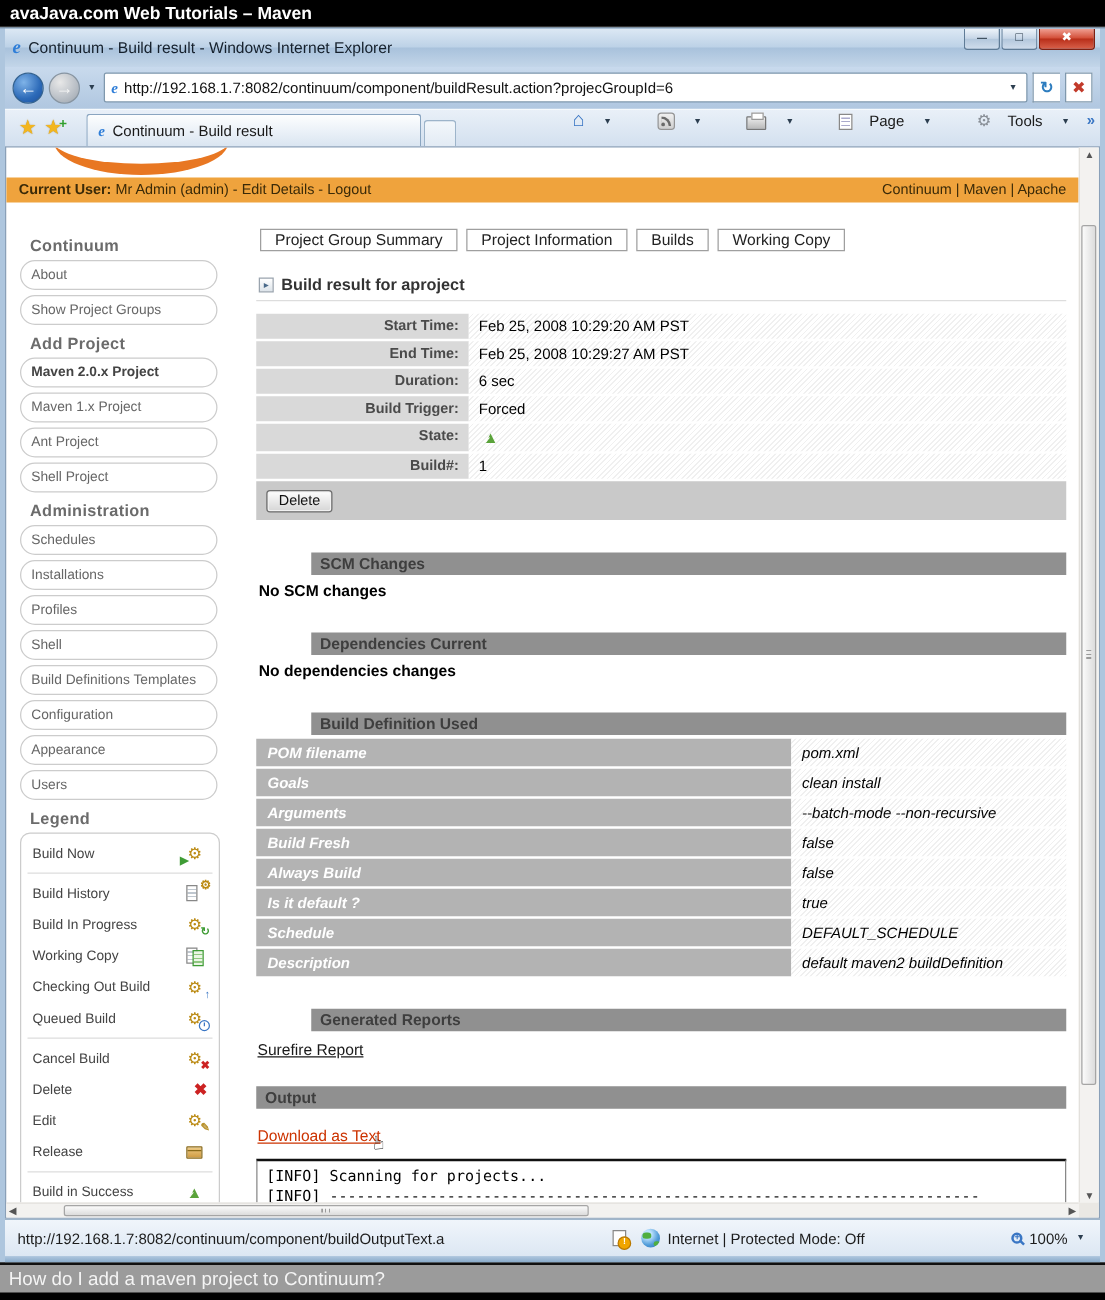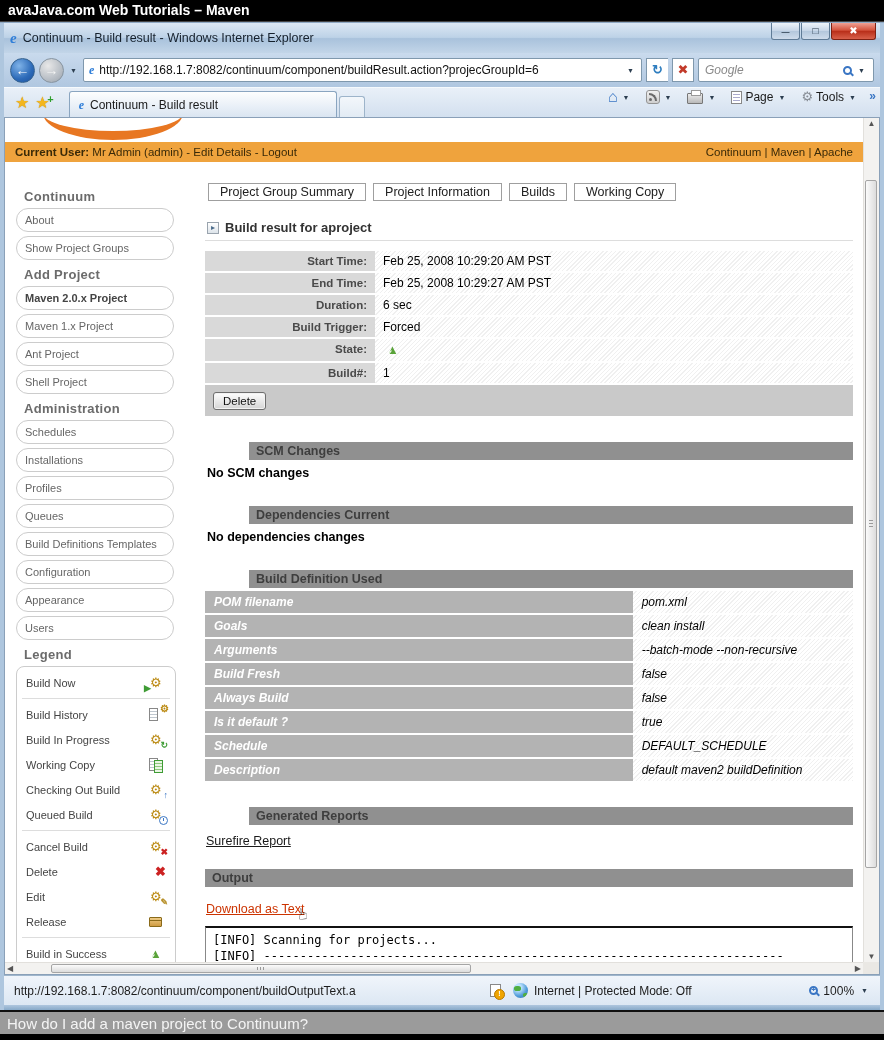--- a/index.html
+++ b/index.html
@@ -61,21 +61,21 @@
   .star::before { content: "★"; text-shadow: 0 0 1px #a87b12; }
   .star.add { position: relative; }
   .star.add::after { content: "+"; position: absolute; right: -1px; bottom: 4px; color: #2f9e2f;
     font-size: 11px; font-weight: bold; text-shadow: 0 0 1px #fff; }
   .ie-tab { display: flex; align-items: center; gap: 6px; height: 26px; width: 268px;
     margin-left: 16px; padding: 0 9px; font-size: 12px; color: #1a1a1a;
     background: linear-gradient(#fdfefe, #e8eff7 60%, #dae5f1); border: 1px solid #8aa5c0;
     border-bottom: none; border-radius: 3px 3px 0 0; }
   .tab-stub { width: 26px; height: 21px; margin-left: 2px; background: linear-gradient(#f3f7fb, #e2ebf4);
     border: 1px solid #9db4ca; border-bottom: none; border-radius: 3px 3px 0 0; }
-  .cmd { margin-left: auto; display: flex; align-items: center; gap: 3px; height: 40px;
+  .cmd { margin-left: auto; display: flex; align-items: center; gap: 13px; height: 40px;
     font-size: 12px; color: #1a1a1a; padding-right: 14px; }
   .home-ic { font-size: 16px; color: #3a76c4; line-height: 16px; }
   .home-ic::before { content: "⌂"; }
   .rss-ic { width: 14px; height: 14px; border-radius: 3px; border: 1px solid #949494;
     background: linear-gradient(#f0f0f0, #cfcfcf); position: relative; }
   .rss-ic::before { content: ""; position: absolute; left: 2px; bottom: 2px; width: 3px; height: 3px;
     border-radius: 50%; background: #6a6a6a; }
   .rss-ic::after { content: ""; position: absolute; left: 2px; bottom: 2px; width: 6px; height: 6px;
     border: 2px solid #6a6a6a; border-left: none; border-bottom: none; border-radius: 0 9px 0 0; }
   .print-ic { width: 16px; height: 11px; margin-top: 3px; border: 1px solid #777; border-radius: 1px;
@@ -239,25 +239,20 @@
     <span class="navcirc back"></span>
     <span class="navcirc fwd"></span>
     <span class="dd"></span>
     <div class="addr-field">
       <span class="mini-e" style="font-size:12px;">e</span>
       <span class="url">http://192.168.1.7:8082/continuum/component/buildResult.action?projecGroupId=6</span>
       <span class="dd"></span>
     </div>
     <span class="sq-btn refresh"></span>
     <span class="sq-btn stop"></span>
-    <div class="searchbox">
-      <span class="ph">Google</span>
-      <span class="mag"></span>
-      <span class="dd"></span>
-    </div>
   </div>
 
   <div class="tabsbar">
     <span class="star" style="align-self:center;"></span>
     <span class="star add" style="align-self:center;"></span>
     <div class="ie-tab">
       <span class="mini-e" style="font-size:12px;">e</span>
       <span>Continuum - Build result</span>
     </div>
     <span class="tab-stub"></span>
@@ -309,21 +304,21 @@
           <div class="side-head">Add Project</div>
           <a class="side-btn em">Maven 2.0.x Project</a>
           <a class="side-btn">Maven 1.x Project</a>
           <a class="side-btn">Ant Project</a>
           <a class="side-btn">Shell Project</a>
 
           <div class="side-head">Administration</div>
           <a class="side-btn">Schedules</a>
           <a class="side-btn">Installations</a>
           <a class="side-btn">Profiles</a>
-          <a class="side-btn">Queues</a>
+          <a class="side-btn">Shell</a>
           <a class="side-btn">Build Definitions Templates</a>
           <a class="side-btn">Configuration</a>
           <a class="side-btn">Appearance</a>
           <a class="side-btn">Users</a>
 
           <div class="side-head">Legend</div>
           <div class="legend-panel">
             <div class="leg-item">
               <span>Build Now</span>
               <span class="lic">

